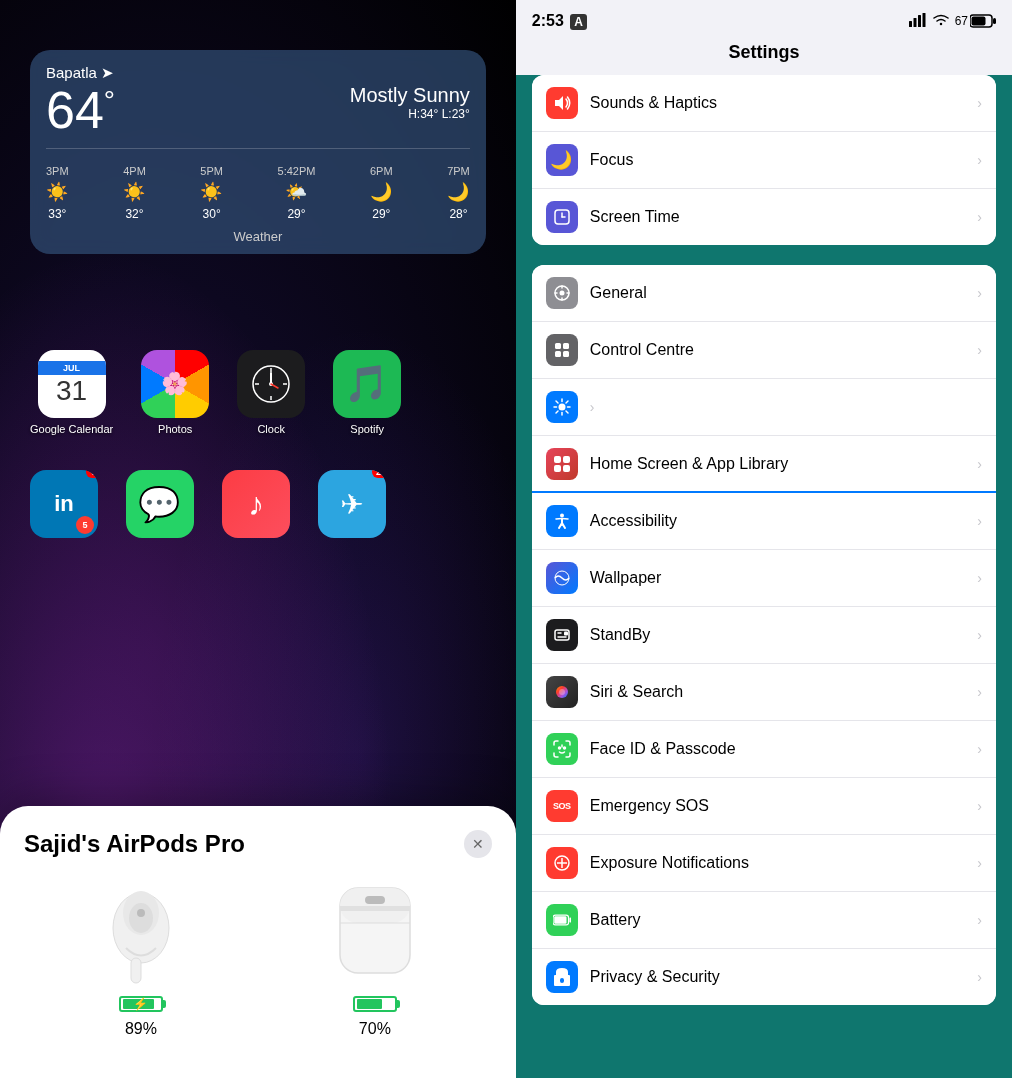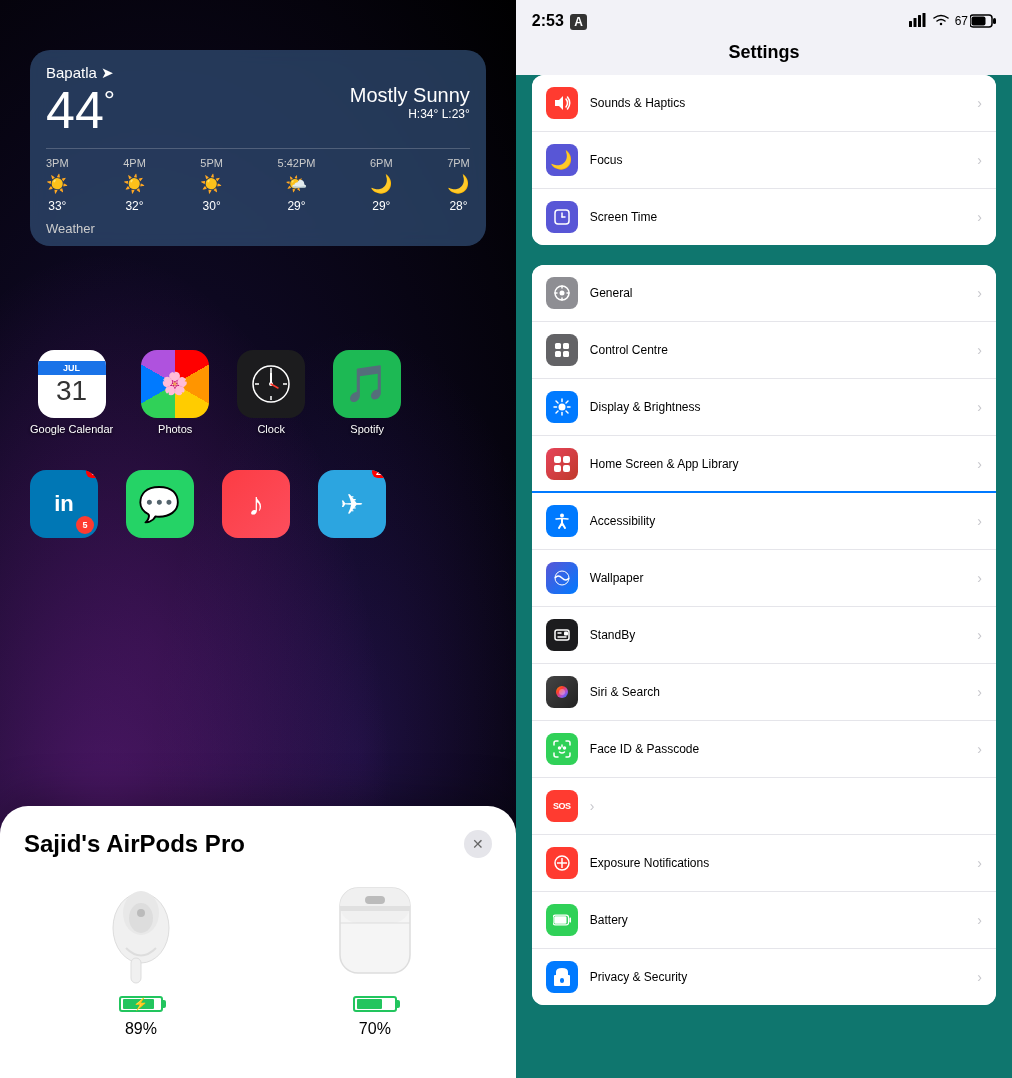--- a/index.html
+++ b/index.html
@@ -56,35 +56,36 @@
       font-size: 52px;
       font-weight: 200;
       line-height: 1;
       margin-bottom: 2px;
     }
     .weather-temp sup { font-size: 28px; vertical-align: super; }
     .weather-forecast {
       display: flex;
       justify-content: space-between;
       margin-top: 10px;
-      padding-top: 8px;
+      padding-top: 16px;
       border-top: 1px solid rgba(255,255,255,0.2);
     }
     .forecast-item {
       display: flex;
       flex-direction: column;
       align-items: center;
       gap: 4px;
     }
     .forecast-time { color: #ccc; font-size: 11px; }
     .forecast-icon { font-size: 18px; }
     .forecast-temp { color: #fff; font-size: 12px; }
     .weather-label {
       color: #ccc;
       font-size: 13px;
+      text-align: center;
       margin-top: 8px;
     }
 
     
     .app-row {
       position: absolute;
       display: flex;
       gap: 28px;
       left: 30px;
     }
@@ -307,21 +308,21 @@
       display: flex;
       align-items: center;
       justify-content: center;
       margin-right: 12px;
       flex-shrink: 0;
       font-size: 17px;
       color: #fff;
     }
     .row-label {
       flex: 1;
-      font-size: 12px;
+      font-size: 16px;
       color: #000;
     }
     .row-chevron {
       color: #c7c7cc;
       font-size: 14px;
     }
 
     
     .ic-sounds { background: #ff3b30; }
     .ic-focus { background: #5856d6; }
@@ -342,21 +343,21 @@
 </head>
 <body>
 
 <div class="left-panel">
   <div class="home-bg"></div>
 
   <div class="weather-widget">
     <div class="weather-location">Bapatla ➤</div>
     <div style="display:flex; justify-content:space-between; align-items:flex-start;">
       <div class="weather-temp">
-        <span>44</span><sup>°</sup>
+        <span>64</span><sup>°</sup>
       </div>
       <div style="text-align:right; color:#fff;">
         <div style="font-size:20px;">Mostly Sunny</div>
         <div style="font-size:12px;">
           <span>H:34°</span> <span>L:23°</span>
         </div>
       </div>
     </div>
     <div class="weather-forecast">
       <div class="forecast-item">
@@ -632,21 +633,20 @@
             <path d="M9 1 L9 3.5" stroke="white" stroke-width="1.5" stroke-linecap="round"></path>
             <path d="M9 14.5 L9 17" stroke="white" stroke-width="1.5" stroke-linecap="round"></path>
             <path d="M1 9 L3.5 9" stroke="white" stroke-width="1.5" stroke-linecap="round"></path>
             <path d="M14.5 9 L17 9" stroke="white" stroke-width="1.5" stroke-linecap="round"></path>
             <path d="M3 3 L5 5" stroke="white" stroke-width="1.5" stroke-linecap="round"></path>
             <path d="M13 13 L15 15" stroke="white" stroke-width="1.5" stroke-linecap="round"></path>
             <path d="M15 3 L13 5" stroke="white" stroke-width="1.5" stroke-linecap="round"></path>
             <path d="M5 13 L3 15" stroke="white" stroke-width="1.5" stroke-linecap="round"></path>
           </svg>
         </div>
-        <span class="row-label">Display &amp; Brightness</span>
         <span class="row-chevron">›</span>
       </div>
       <div class="settings-row">
         <div class="row-icon" style="background: linear-gradient(135deg, #e6445a, #c0392b);">
           <svg width="18" height="18" viewBox="0 0 18 18" fill="white">
             <rect x="1" y="1" width="7" height="7" rx="2" fill="white"></rect>
             <rect x="10" y="1" width="7" height="7" rx="2" fill="white"></rect>
             <rect x="1" y="10" width="7" height="7" rx="2" fill="white"></rect>
             <rect x="10" y="10" width="7" height="7" rx="2" fill="white"></rect>
           </svg>
@@ -721,20 +721,21 @@
             <line x1="9" y1="5" x2="9" y2="7" stroke-linecap="round"></line>
           </svg>
         </div>
         <span class="row-label">Face ID &amp; Passcode</span>
         <span class="row-chevron">›</span>
       </div>
       <div class="settings-row">
         <div class="row-icon ic-sos">
           <span style="font-size:9px;font-weight:800;color:#fff;letter-spacing:-0.5px;">SOS</span>
         </div>
+        <span class="row-label">Emergency SOS</span>
         <span class="row-chevron">›</span>
       </div>
       <div class="settings-row">
         <div class="row-icon ic-exposure">
           <svg width="18" height="18" viewBox="0 0 18 18">
             <circle cx="9" cy="9" r="7" fill="none" stroke="white" stroke-width="1.5"></circle>
             <line x1="9" y1="4" x2="9" y2="14" stroke="white" stroke-width="1.5"></line>
             <line x1="4" y1="9" x2="14" y2="9" stroke="white" stroke-width="1.5"></line>
           </svg>
         </div>

